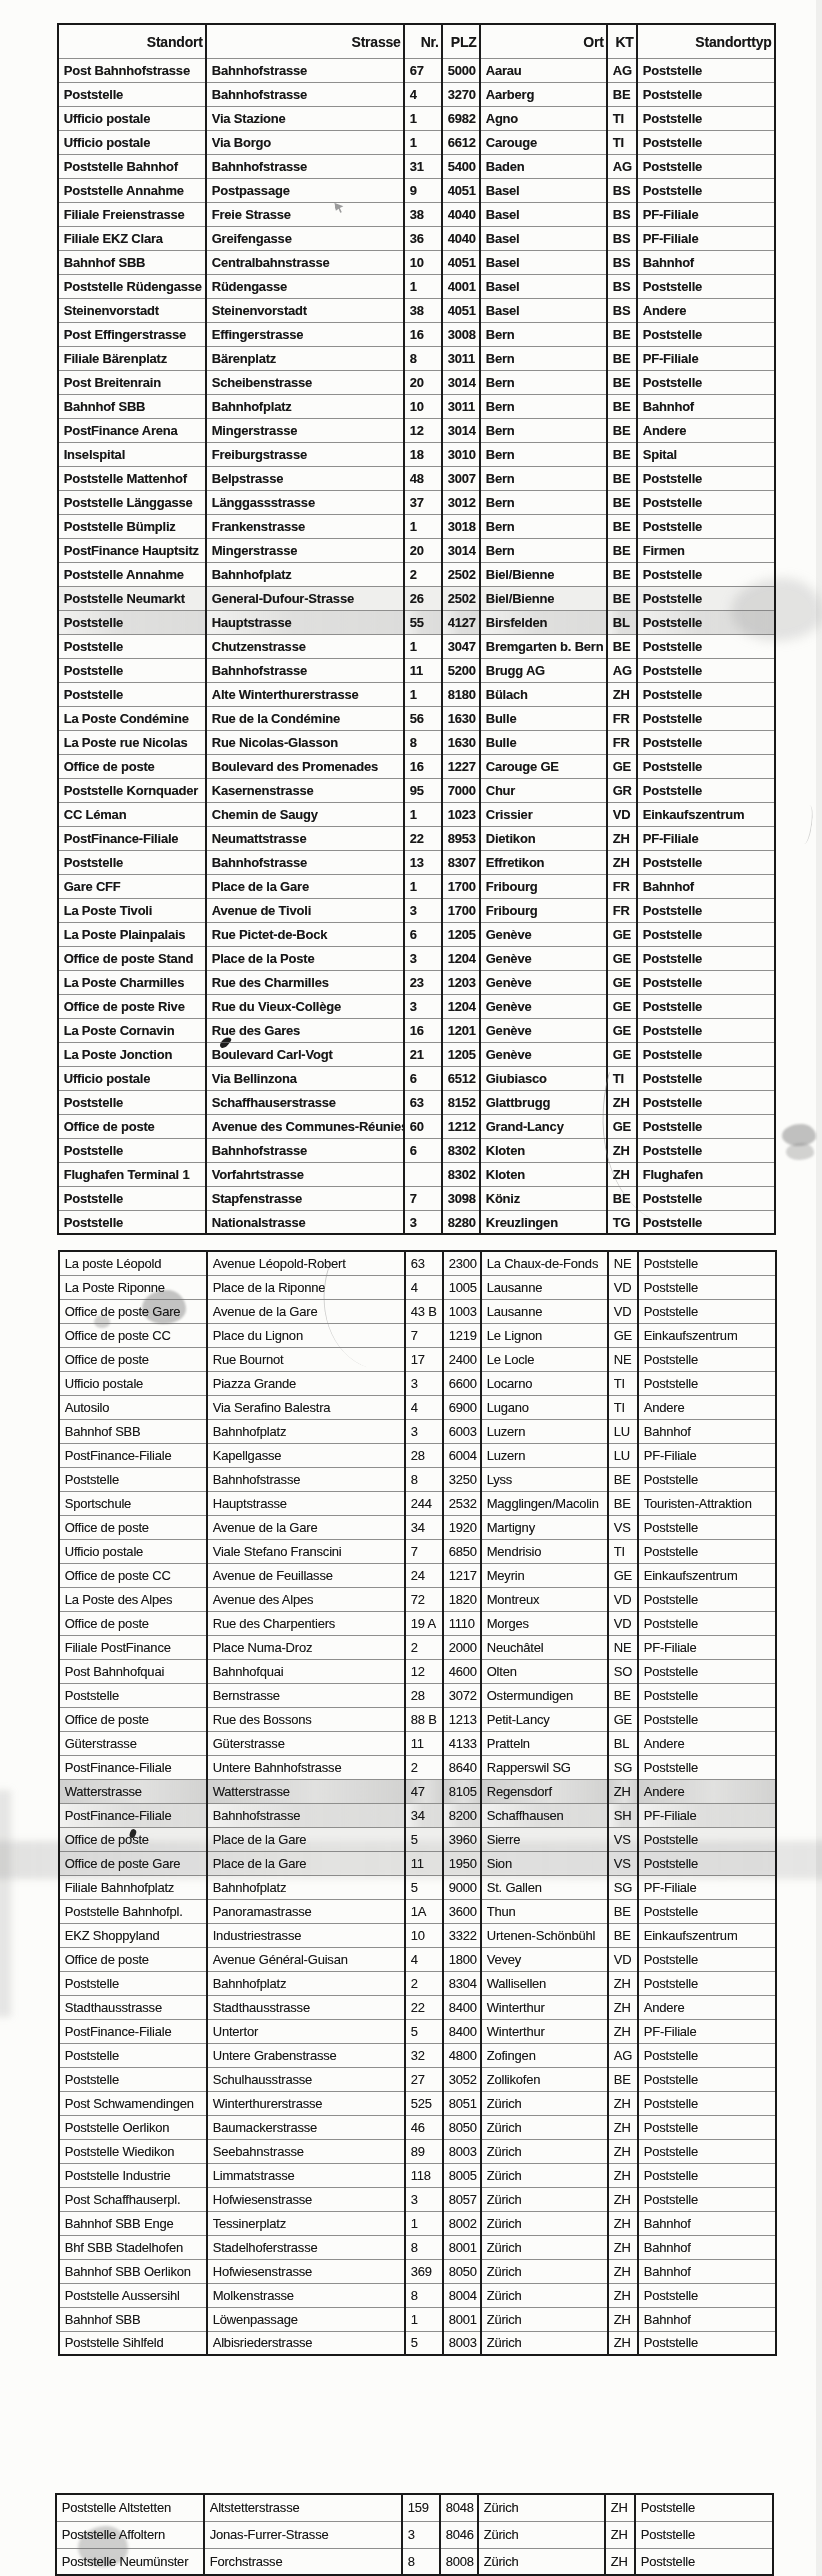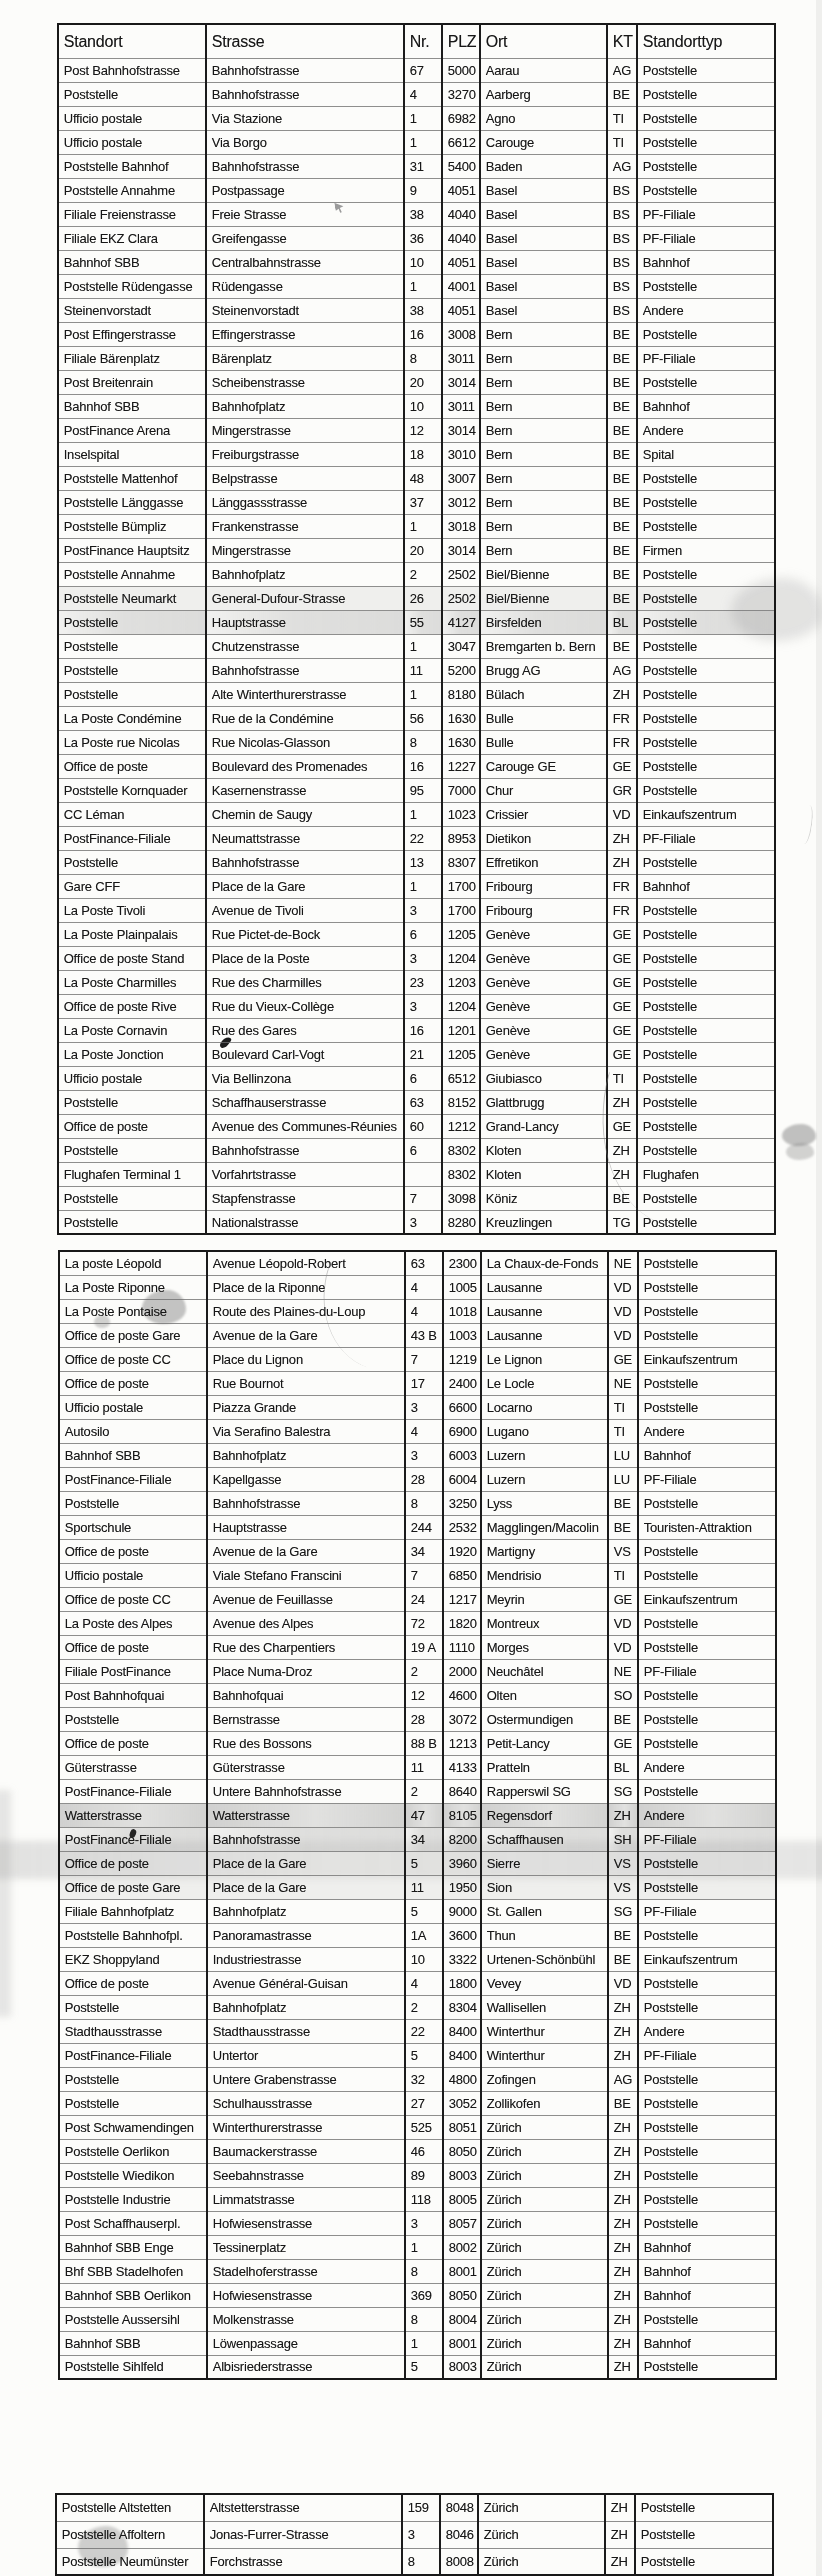--- a/index.html
+++ b/index.html
@@ -32,29 +32,29 @@
     border-top:0.8px solid rgba(110,110,110,.78);
     padding:0 2.3px 0 4.7px;
     overflow:hidden;
     white-space:nowrap;
     vertical-align:middle;
     font-size:13px;
     letter-spacing:-0.2px;
     text-shadow:0 0 0.4px rgba(25,25,25,.4);
   }
   table.scan-table th{
-    text-align:left;
-    font-weight:400;
-    font-size:16px;
+    text-align:right;
+    font-weight:700;
+    font-size:14px;
     border-top:none;
   }
   table.scan-table th:first-child,
   table.scan-table td:first-child{border-left:none;}
   #table-0 thead tr{height:34px;}
-  #table-0 tbody tr{height:24px;}
+  #table-0 tbody tr{height:24px;font-weight:bold;}
   #table-1 tbody tr{height:24px;}
   #table-2 tbody tr{height:27px;padding-left:8px;}
 
   
   .streak-strong td{background:linear-gradient(90deg,rgba(148,148,148,.42),rgba(148,148,148,.26) 55%,rgba(148,148,148,.40));}
   .streak-light  td{background:linear-gradient(90deg,rgba(148,148,148,.10),rgba(148,148,148,.28) 45%,rgba(148,148,148,.30));}
   .streak-faint  td{background:rgba(148,148,148,.12);}
 
   
   .artifact{position:absolute;pointer-events:none;z-index:1;}
@@ -575,29 +575,20 @@
         <tr>
           <td>La Poste Riponne</td>
           <td>Place de la Riponne</td>
           <td>4</td>
           <td>1005</td>
           <td>Lausanne</td>
           <td>VD</td>
           <td>Poststelle</td>
         </tr>
         <tr>
-          <td>La Poste Pontaise</td>
-          <td>Route des Plaines-du-Loup</td>
-          <td>4</td>
-          <td>1018</td>
-          <td>Lausanne</td>
-          <td>VD</td>
-          <td>Poststelle</td>
-        </tr>
-        <tr>
           <td>Office de poste Gare</td>
           <td>Avenue de la Gare</td>
           <td>43 B</td>
           <td>1003</td>
           <td>Lausanne</td>
           <td>VD</td>
           <td>Poststelle</td>
         </tr>
         <tr>
           <td>Office de poste CC</td>

